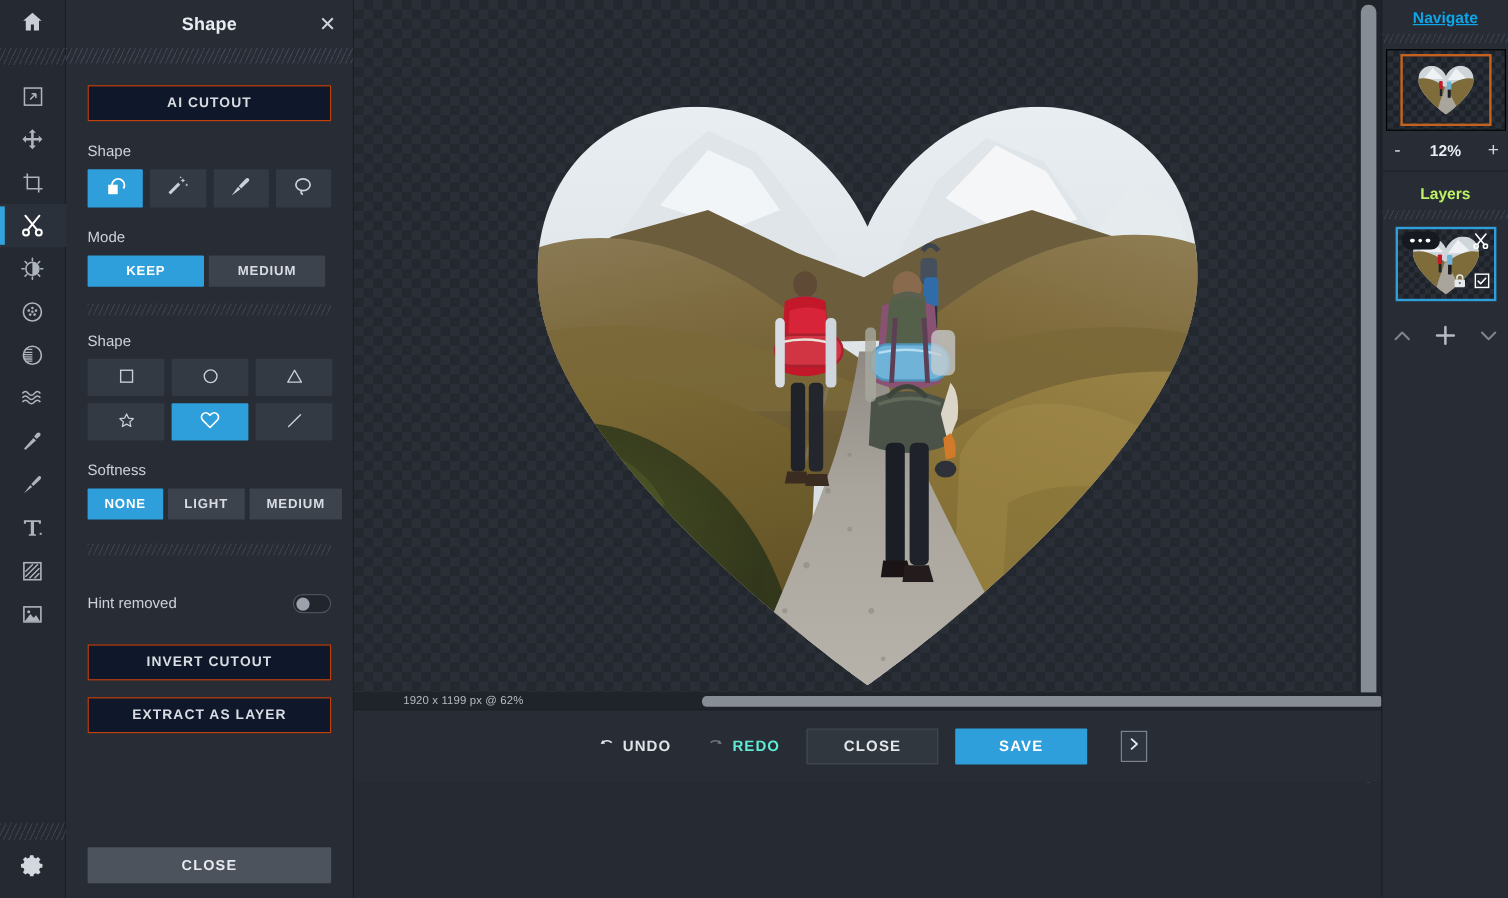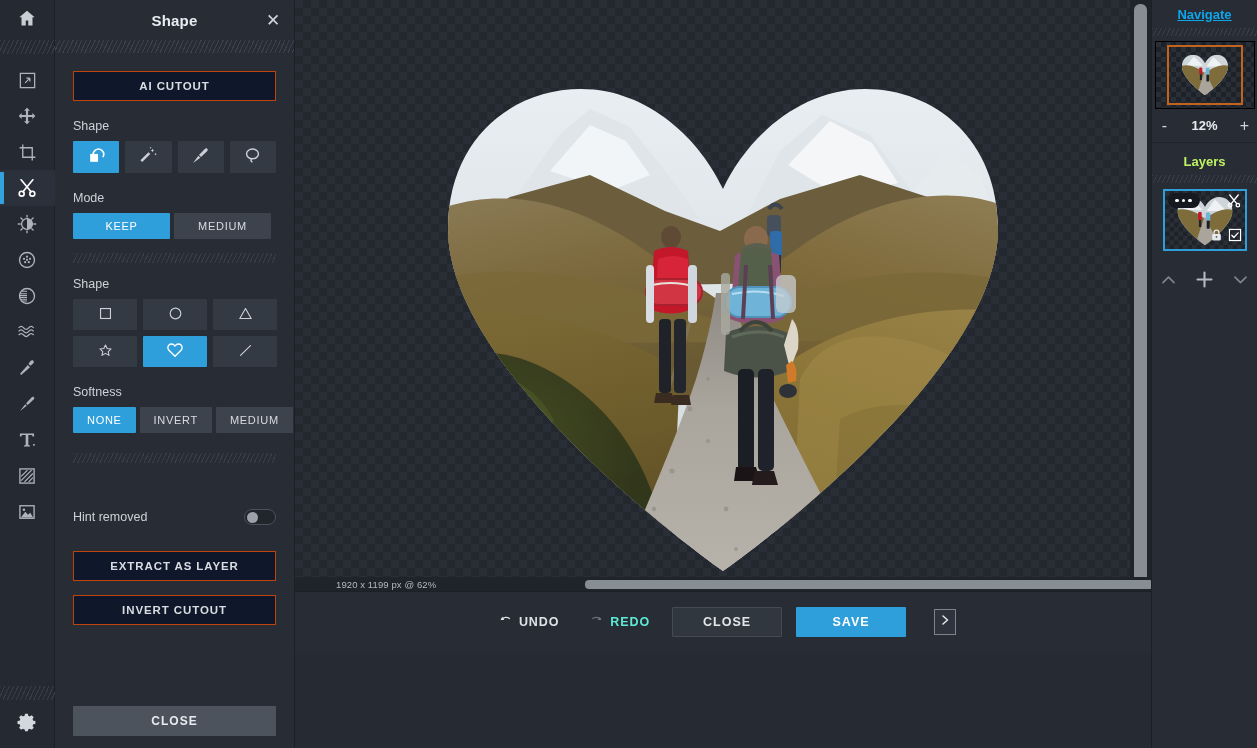--- a/index.html
+++ b/index.html
@@ -91,38 +91,38 @@
   .tool-row { display: flex; gap: 6px; }
   .tool-btn {
     width: 47px; height: 32px; background: #343a44; border: none;
     display: flex; align-items: center; justify-content: center; cursor: pointer;
     border-radius: 1px;
   }
   .tool-btn.sel { background: #2f9fdc; }
   .seg-row { display: flex; gap: 4px; }
   .seg {
     height: 26px; background: #3d434d; color: #d8dce2;
-    font-size: 11px; font-weight: normal; letter-spacing: .7px;
+    font-size: 11px; font-weight: bold; letter-spacing: .7px;
     display: flex; align-items: center; justify-content: center; cursor: pointer;
     border: none; font-family: "Liberation Sans", sans-serif;
     border-radius: 1px;
   }
   .seg.sel { background: #2f9fdc; color: #fff; }
   .mode-row .seg { width: 97px; }
   .soft-row .seg { padding: 0 14px; }
   .shape-grid { display: grid; grid-template-columns: repeat(3, 64px); gap: 6px; }
   .shape-btn {
     height: 31px; background: #343a44; border: none; cursor: pointer;
     display: flex; align-items: center; justify-content: center;
     border-radius: 1px;
   }
   .shape-btn.sel { background: #2f9fdc; }
   .hint-row {
     display: flex; align-items: center; justify-content: space-between;
-    margin-top: 36px; margin-bottom: 8px;
+    margin-top: 22px; margin-bottom: 8px;
   }
   .hint-label { font-size: 12.5px; color: #cdd2d8; }
   .toggle {
     width: 32px; height: 16px; background: #21252c; border-radius: 8px;
     border: 1px solid #4a515c; position: relative; cursor: pointer;
   }
   .toggle .knob {
     position: absolute; left: 2px; top: 1.5px; width: 11px; height: 11px;
     border-radius: 50%; background: #9ba2ab;
   }
@@ -529,36 +529,36 @@
             <svg width="17" height="17" viewBox="0 0 24 24">
                 <path d="M5 19 19 5" fill="none" stroke="#cbd0d7" stroke-width="1.6" stroke-linecap="round"></path>
               </svg>
           </span>
         </button>
       </div>
 
       <div class="section-label">Softness</div>
       <div class="seg-row soft-row">
         <button class="seg sel">NONE</button>
-        <button class="seg">INVERT</button>
+        <button class="seg">LIGHT</button>
         <button class="seg">MEDIUM</button>
       </div>
 
       <div class="mini-hatch" style="margin-top:20px"></div>
 
       <div class="hint-row">
         <span class="hint-label">Hint removed</span>
         <span class="toggle">
             <i class="knob"></i>
           </span>
       </div>
 
       <div class="action-stack">
+        <button class="btn-outline">INVERT CUTOUT</button>
         <button class="btn-outline">EXTRACT AS LAYER</button>
-        <button class="btn-outline">INVERT CUTOUT</button>
       </div>
     </div>
 
     <div class="panel-footer">
       <button class="btn-close-panel">CLOSE</button>
     </div>
   </div>
 
   <div class="canvas-wrap">
     <div class="canvas">

